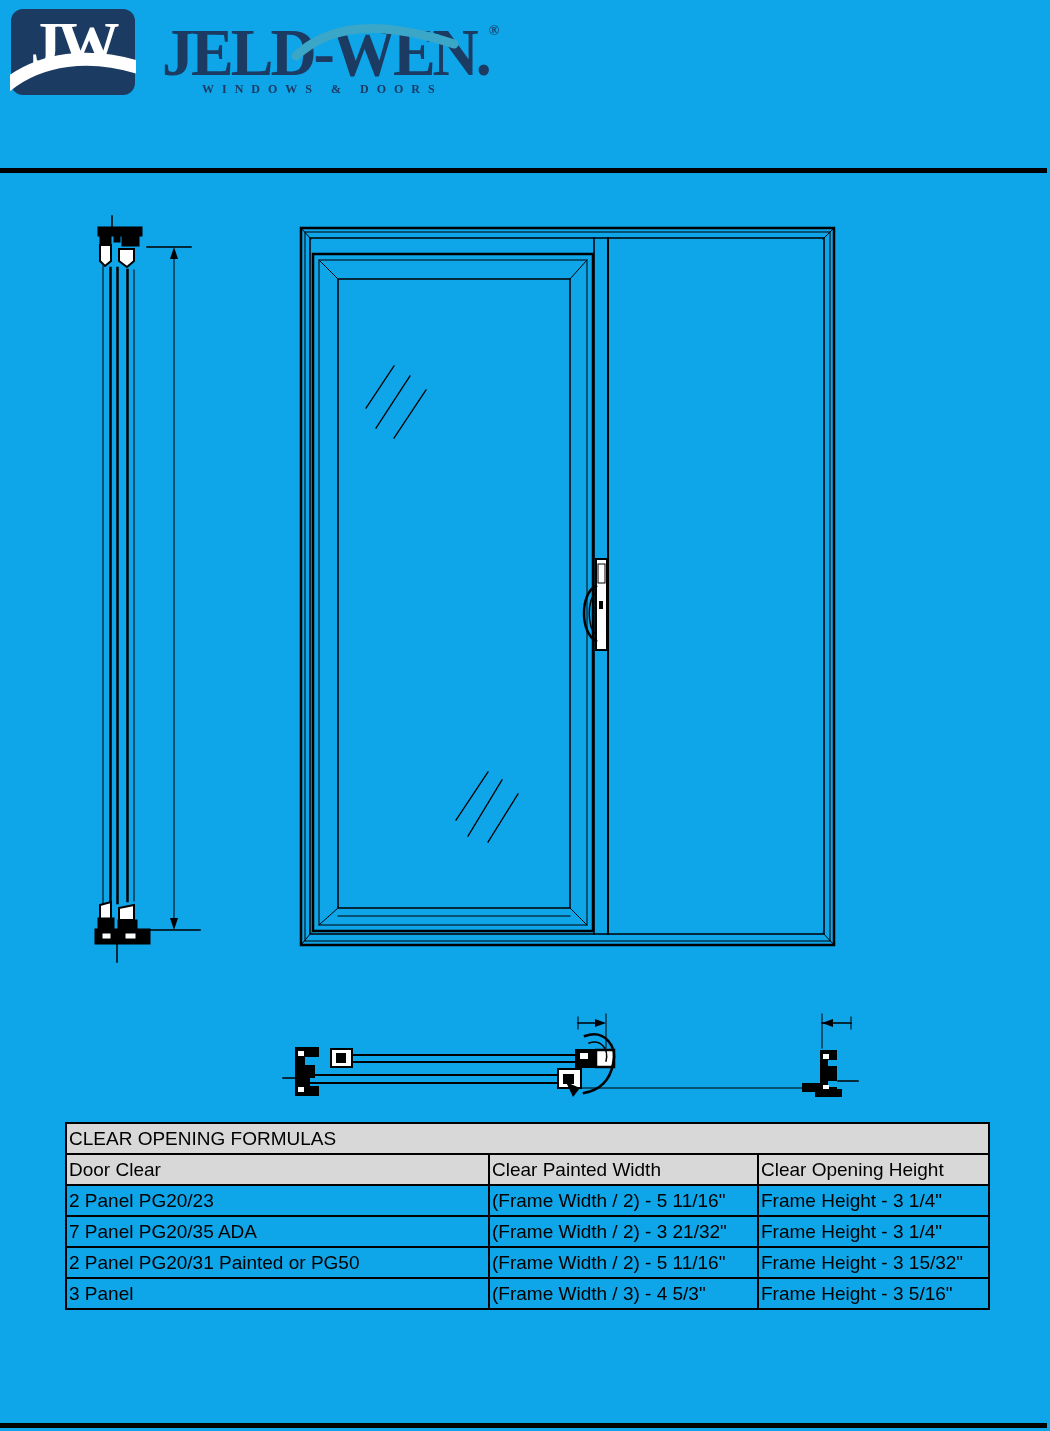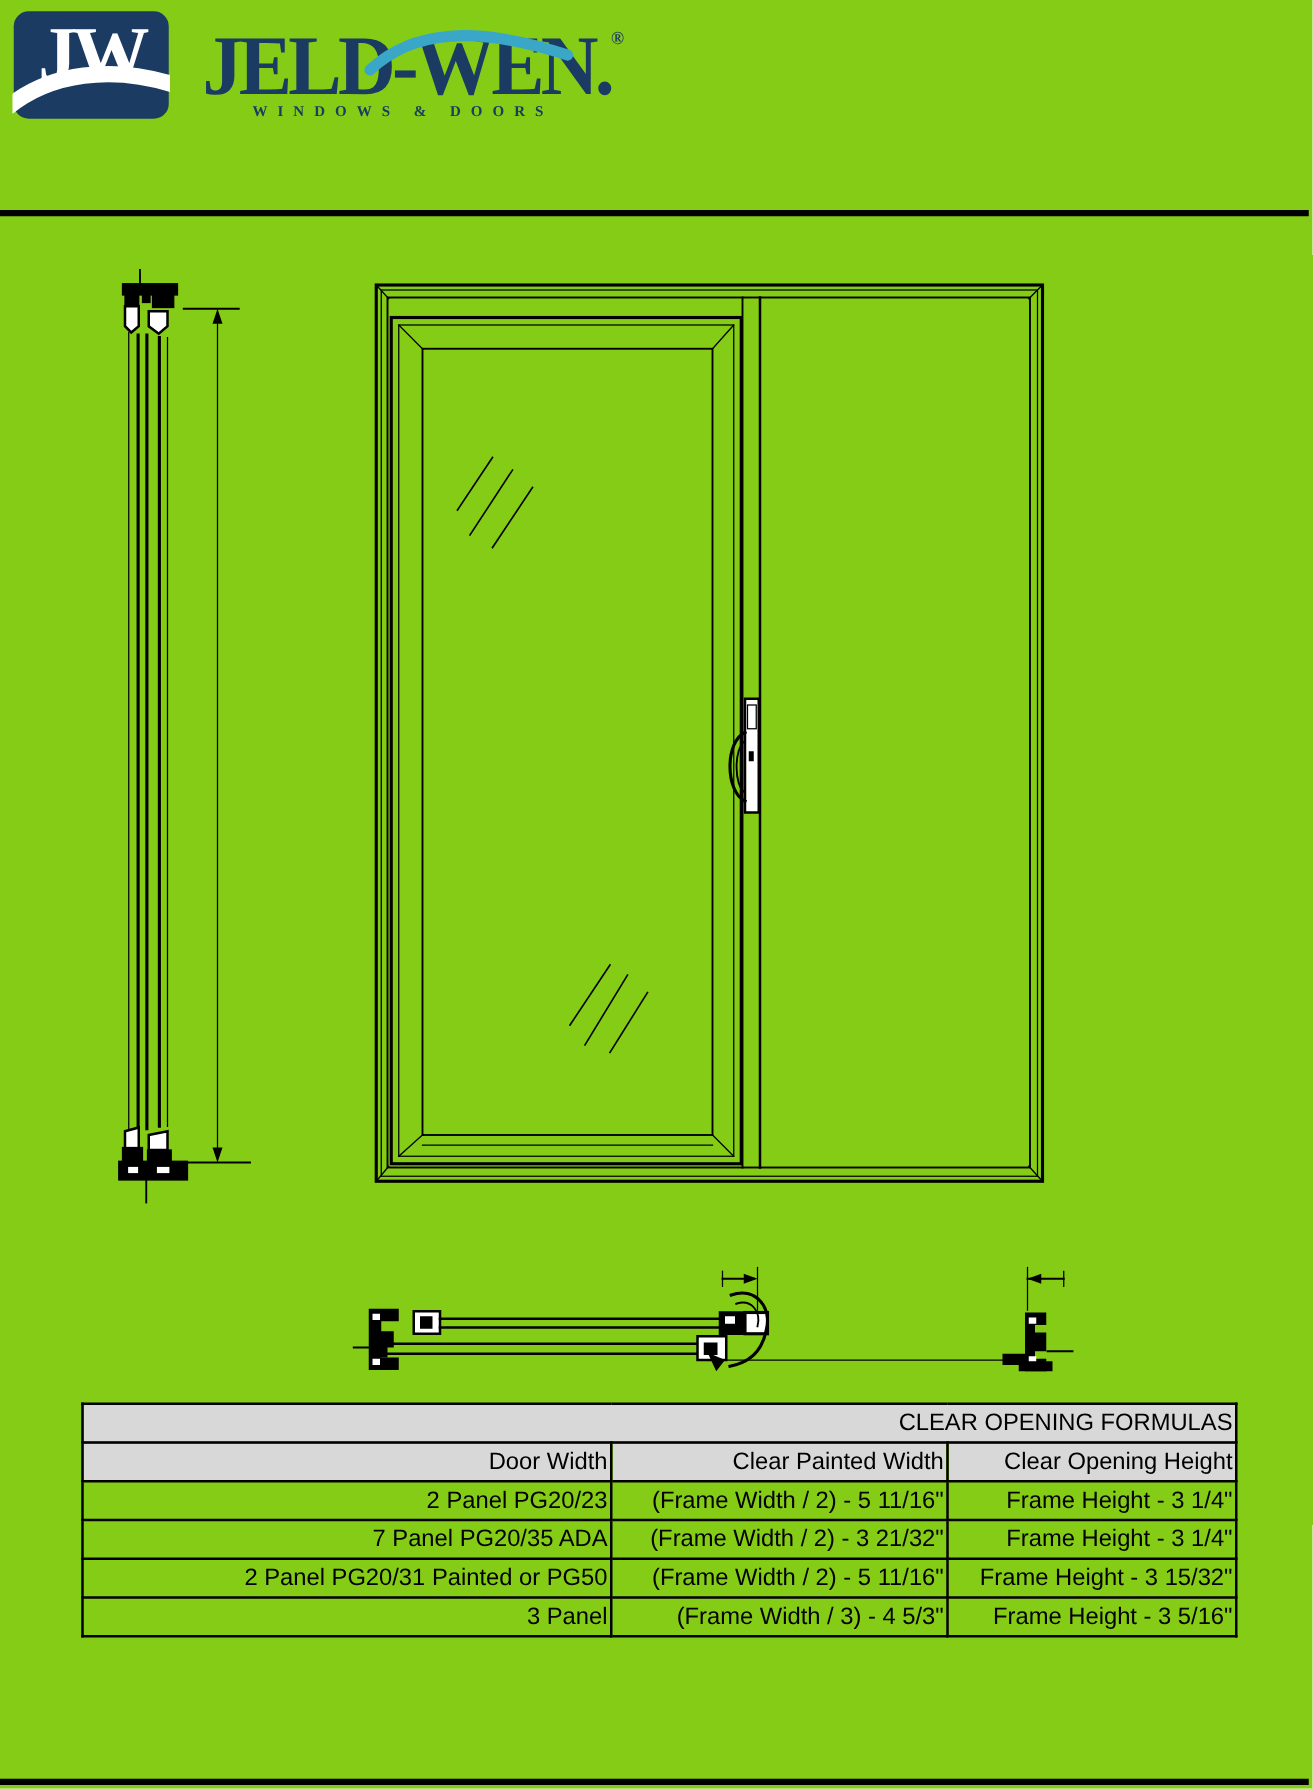--- a/index.html
+++ b/index.html
@@ -1,16 +1,16 @@
 <!DOCTYPE html>
 <html><head>
 <meta charset="utf-8">
 <style>
   html,body{margin:0;padding:0;background:#fff;}
-  #page{position:relative;width:1050px;height:1431px;background:#84cc16;
+  #page{position:relative;width:1050px;height:1431px;background:#0ea5e9;
         font-family:"Liberation Sans",sans-serif;overflow:hidden;}
 
   
   .logo{position:absolute;left:10px;top:8px;width:480px;height:100px;}
   .jw-box{position:absolute;left:0;top:0;}
   .brand{position:absolute;left:152px;top:6px;width:340px;height:70px;
          font-family:"Liberation Serif",serif;font-weight:bold;color:#1c3b63;
          font-size:64px;letter-spacing:-3px;transform:scaleY(1.06);transform-origin:top left;
          white-space:nowrap;}
   .brand sup{font-size:14px;letter-spacing:0;vertical-align:38px;}
@@ -23,21 +23,21 @@
   .rule.top{top:168px;}
   .rule.bottom{top:1423px;}
 
   
   .drawing{position:absolute;left:60px;top:195px;}
   .drawing *{vector-effect:none;}
 
   
   .formulas{position:absolute;left:65px;top:1122px;width:923px;border-collapse:collapse;
             table-layout:fixed;font-size:19px;color:#000;}
-  .formulas td{border:2px solid #000;text-align:right;vertical-align:middle;
+  .formulas td{border:2px solid #000;text-align:left;vertical-align:middle;
                height:29px;padding:0 2px;overflow:hidden;white-space:nowrap;}
   .formulas .hdr{background:#d8d8d8;}
   .col-type{width:423px;} .col-width{width:269px;} .col-height{width:231px;}
 </style>
 </head>
 <body>
 
 <div id="page">
 
   <div class="logo">
@@ -192,21 +192,21 @@
     <colgroup>
         <col class="col-type">
         <col class="col-width">
         <col class="col-height">
       </colgroup>
     <tbody>
         <tr>
       <td class="hdr" colspan="3">CLEAR OPENING FORMULAS</td>
     </tr>
     <tr>
-      <td class="hdr">Door Width</td>
+      <td class="hdr">Door Clear</td>
       <td class="hdr">Clear Painted Width</td>
       <td class="hdr">Clear Opening Height</td>
     </tr>
     <tr>
       <td>2 Panel PG20/23</td>
       <td>(Frame Width / 2) - 5 11/16"</td>
       <td>Frame Height - 3 1/4"</td>
     </tr>
     <tr>
       <td>7 Panel PG20/35 ADA</td>

